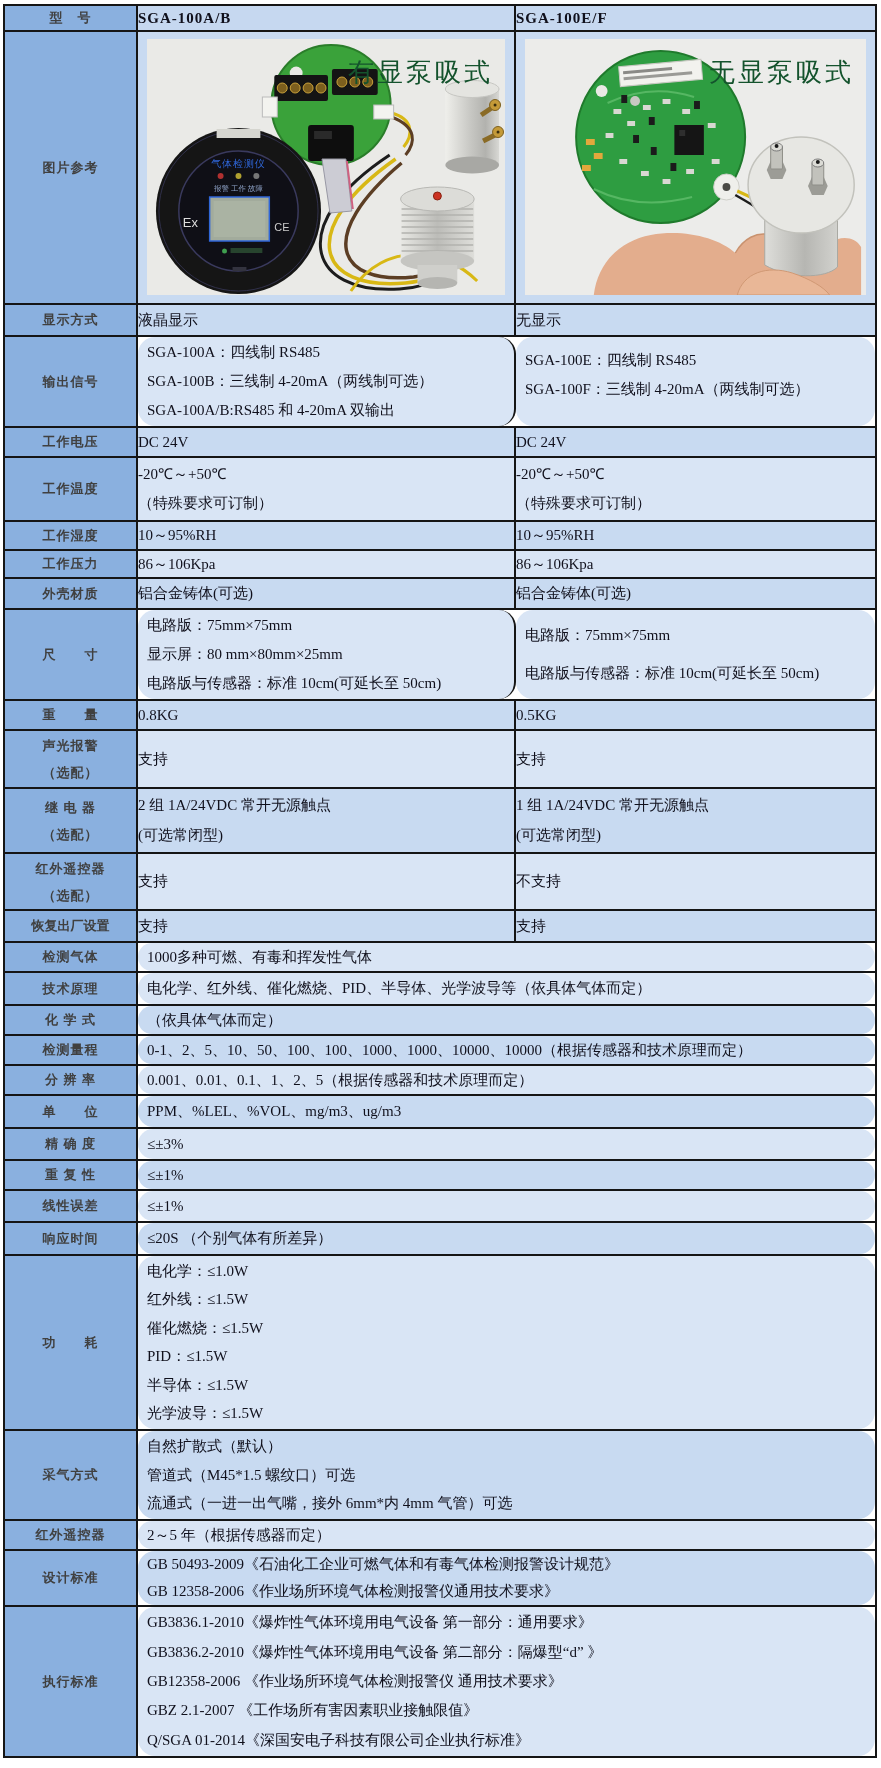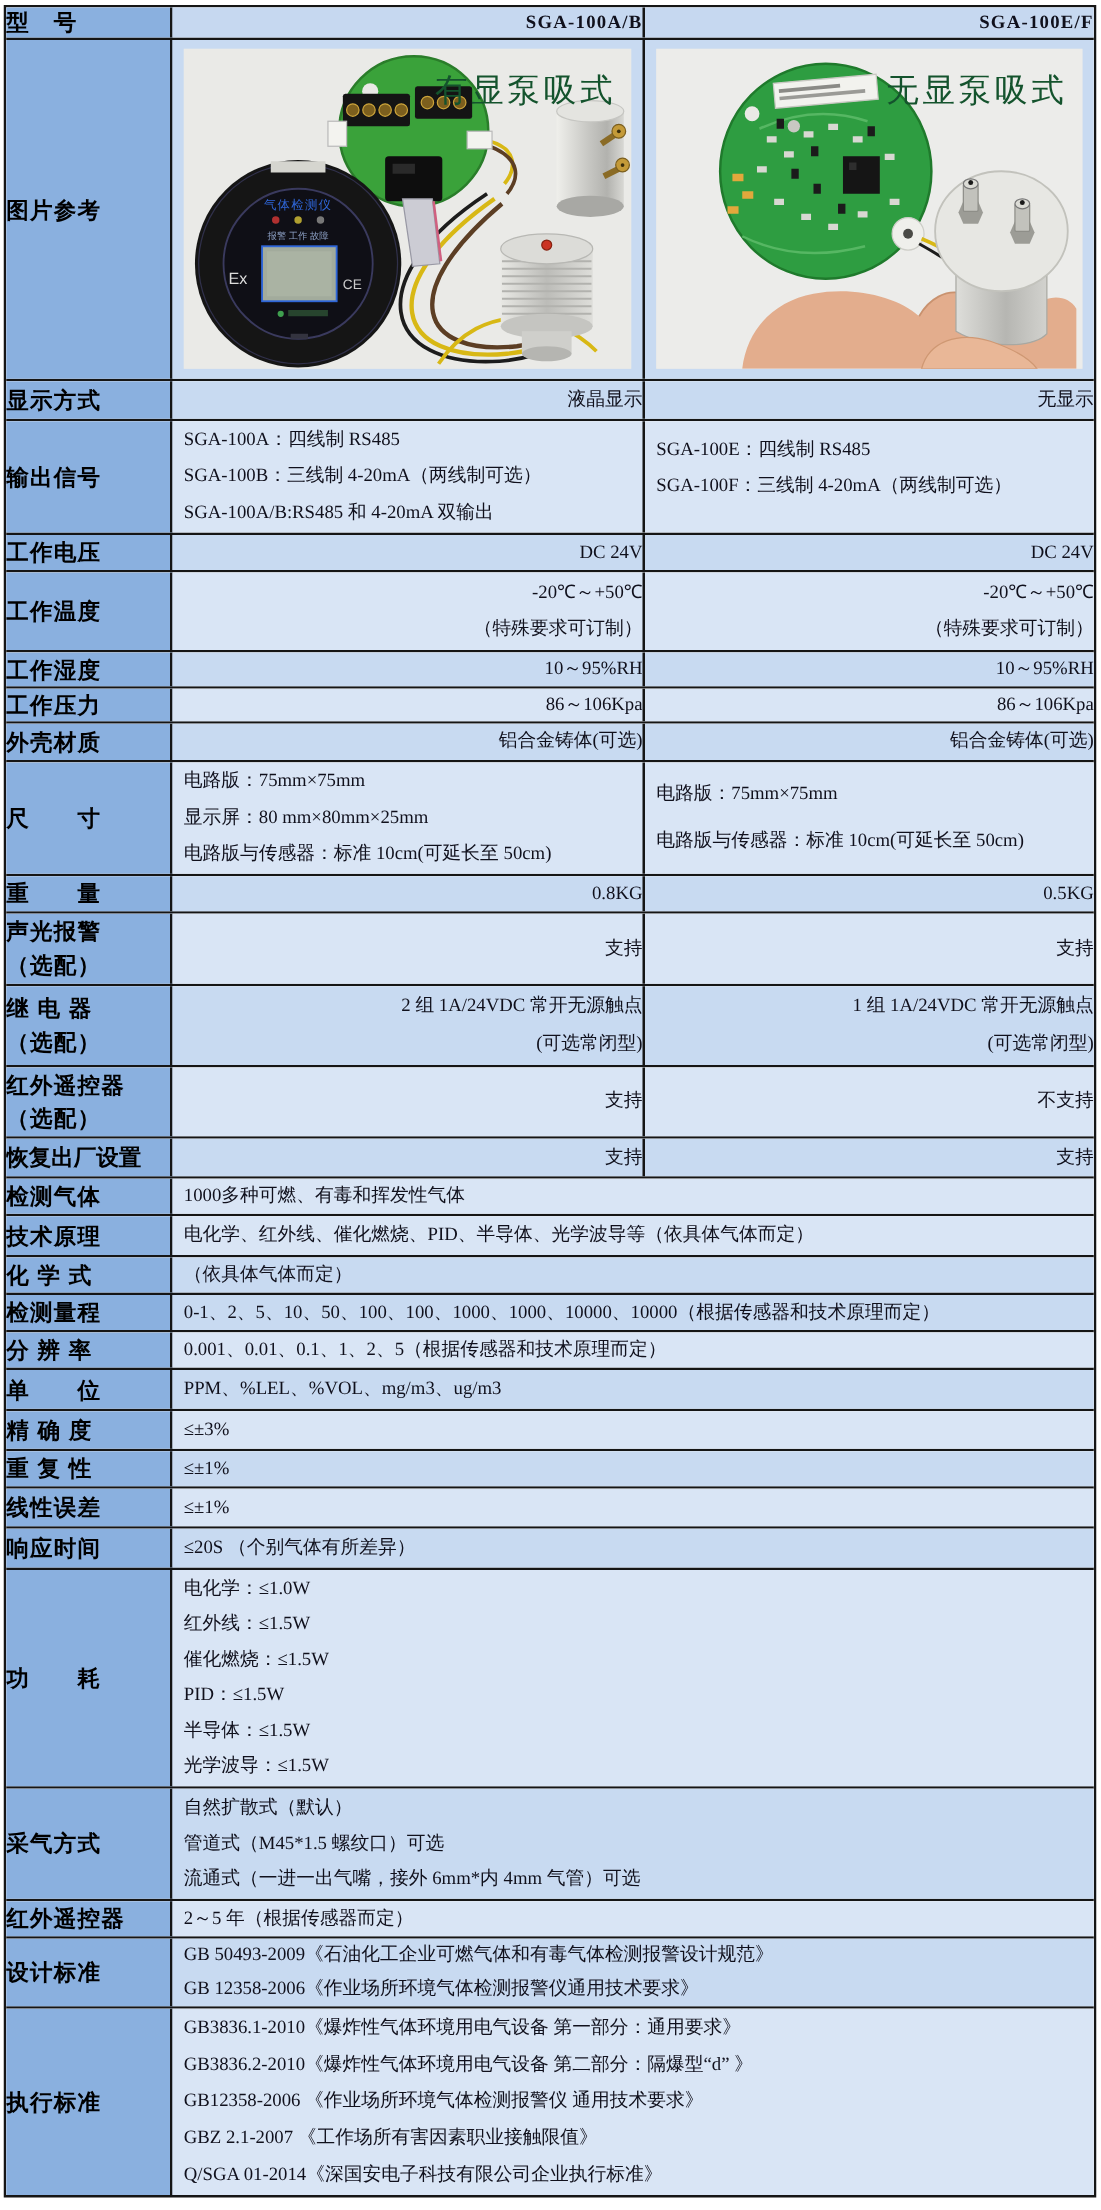--- a/index.html
+++ b/index.html
@@ -24,26 +24,26 @@
   .c {
     border-right: 2px solid #151515;
     overflow: hidden;
     display: flex; flex-direction: column; justify-content: center;
     min-width: 0;
   }
   .c:last-child { border-right: none; }
   .label {
     background: #8ab0df;
     font-family: "Liberation Sans", sans-serif;
-    font-weight: bold; font-size: 18px;
-    text-align: left; letter-spacing: 1px;
-    color: #000000;
-  }
-  .val { font-size: 15px; text-align: right; line-height: 27px; }
-  .val.l { text-align: left; padding-left: 9px; }
+    font-weight: bold; font-size: 13px;
+    text-align: center; letter-spacing: 1px;
+    color: #404040;
+  }
+  .val { font-size: 15px; text-align: left; line-height: 27px; }
+  .val.l { text-align: left; padding-left: 9px; border-radius: 17px; }
   .val.ml { justify-content: space-evenly; }
   .ra .val { background: #c8daf1; }
   .rb .val { background: #d9e5f5; }
   .hd .val { background: #c6d8f0; font-weight: bold; font-size: 15px; letter-spacing: 1px; }
   .line { line-height: 27px; white-space: nowrap; }
   .photo-cell { position: relative; background: #c8daf1; }
   .photo { position: absolute; left: 9px; right: 9px; top: 7px; bottom: 8px; background: #eaeae7; }
   .photo svg { width: 100%; height: 100%; display: block; }
   .wm {
     position: absolute; top: 16px; right: 12px;

